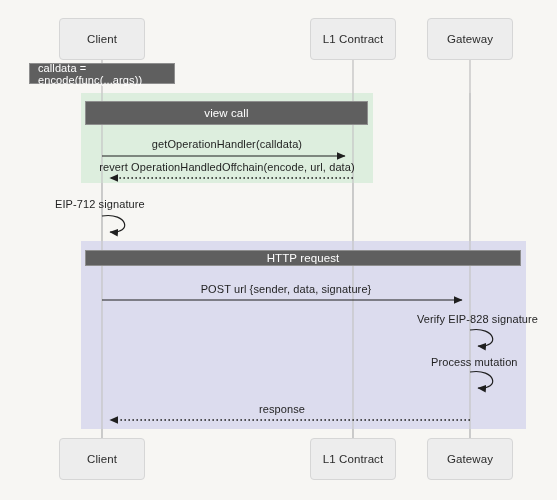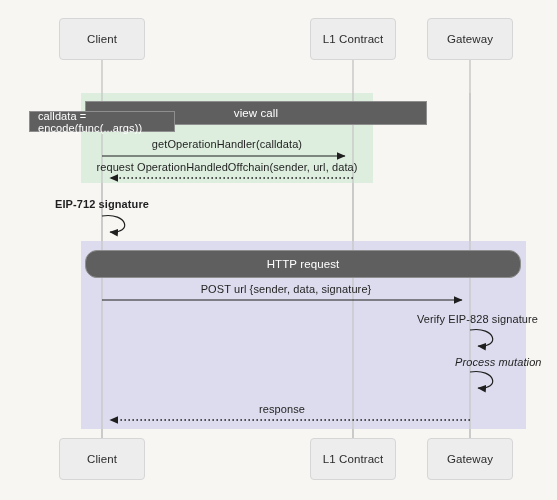--- a/index.html
+++ b/index.html
@@ -127,53 +127,53 @@
 
     <line x1="102" y1="300" x2="462" y2="300" stroke="#1f1f1f" stroke-width="1.2" marker-end="url(#arrowFilled)"></line>
 
     <path d="M470,330 C 496,326 501,348 478,346" fill="none" stroke="#1f1f1f" stroke-width="1.2" marker-end="url(#arrowFilled)"></path>
 
     <path d="M470,372 C 496,368 501,390 478,388" fill="none" stroke="#1f1f1f" stroke-width="1.2" marker-end="url(#arrowFilled)"></path>
 
     <line x1="470" y1="420" x2="110" y2="420" stroke="#1f1f1f" stroke-width="1.3" stroke-dasharray="1.6 2.4" marker-end="url(#arrowFilledRev)"></line>
   </svg>
 
-  <div class="frag-bar" style="left:85px; top:101px; width:342px; height:24px;">
+  <div class="frag-bar" style="left:85px; top:101px; width:283px; height:24px;">
     <span>view call</span>
   </div>
 
-  <div class="frag-bar" style="left:85px; top:250px; width:436px; height:28px;border-radius:12px;">
+  <div class="frag-bar" style="left:85px; top:250px; width:436px; height:16px;">
     <span>HTTP request</span>
   </div>
 
-  <div class="note" style="left:29px; top:63px; width:146px; height:21px;margin-top:48px;">
+  <div class="note" style="left:29px; top:63px; width:146px; height:21px;">
     <span>calldata = encode(func(...args))</span>
   </div>
 
   <div class="msg-label center" style="left:227px; top:138px;">
     <span>getOperationHandler(calldata)</span>
   </div>
 
   <div class="msg-label center" style="left:227px; top:161px;">
-    <span>request OperationHandledOffchain(sender, url, data)</span>
-  </div>
-
-  <div class="msg-label" style="left:55px; top:198px;font-weight:bold;">
+    <span>revert OperationHandledOffchain(encode, url, data)</span>
+  </div>
+
+  <div class="msg-label" style="left:55px; top:198px;">
     <span>EIP-712 signature</span>
   </div>
 
   <div class="msg-label center" style="left:286px; top:283px;">
     <span>POST url {sender, data, signature}</span>
   </div>
 
   <div class="msg-label" style="left:417px; top:313px;">
     <span>Verify EIP-828 signature</span>
   </div>
 
-  <div class="msg-label" style="left:455px; top:356px;font-style:italic;">
+  <div class="msg-label" style="left:431px; top:356px;">
     <span>Process mutation</span>
   </div>
 
   <div class="msg-label center" style="left:282px; top:403px;">
     <span>response</span>
   </div>
 
   <div class="participant" style="left:59px; top:18px; width:86px; height:42px;">
     <span>Client</span>
   </div>

